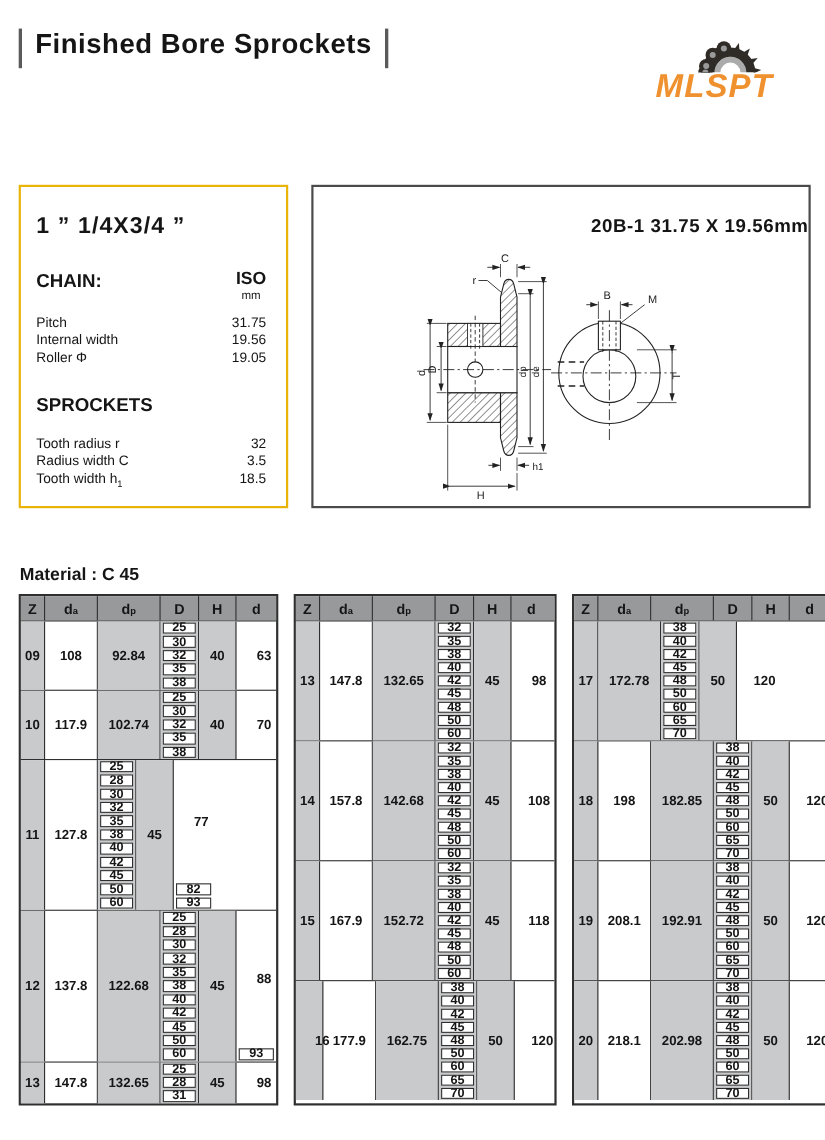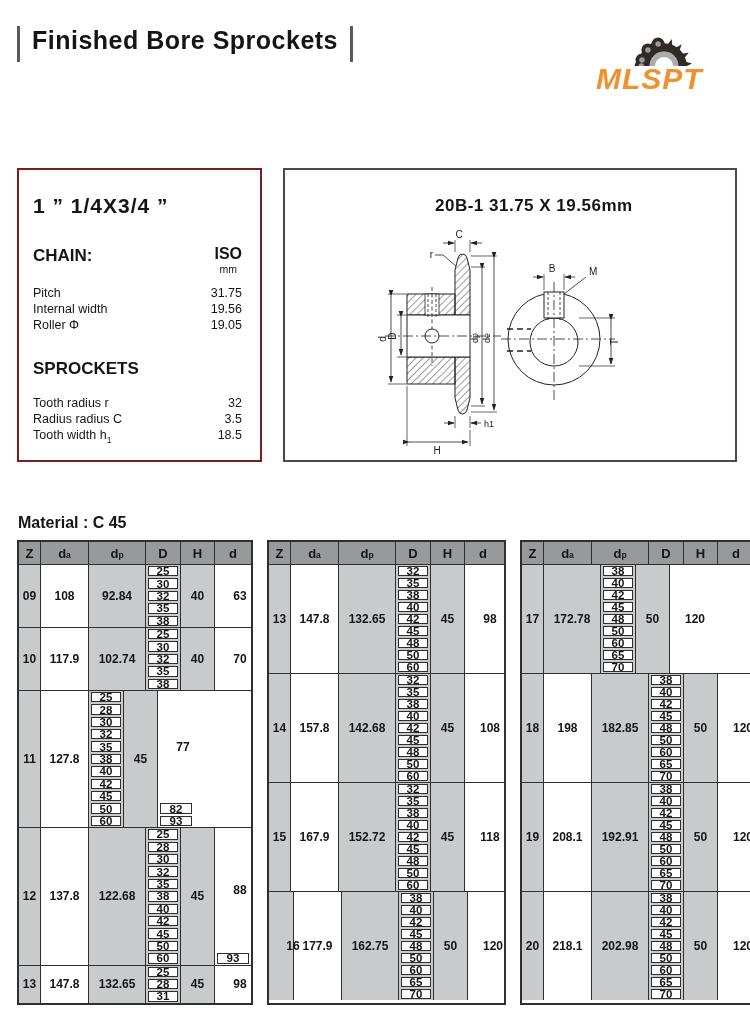--- a/index.html
+++ b/index.html
@@ -11,38 +11,38 @@
   .vbar{width:3px;height:36px;background:#5a5a5a;}
   .page-title{font-size:25px;font-weight:bold;margin:0 12px;letter-spacing:.5px;white-space:nowrap;}
 
   .logo{position:absolute;left:592px;top:20px;width:152px;height:84px;}
   .logo-gear{position:absolute;left:20px;top:2px;}
   .logo-text{position:absolute;left:4px;top:42px;font-size:30px;font-weight:bold;
              font-style:italic;letter-spacing:1px;}
 
   
   .spec-box{position:absolute;left:17px;top:168px;width:245px;height:294px;
-            border:2px solid #7f1d1d;box-sizing:border-box;padding:18px 16px 0 14px;}
+            border:2px solid #eab308;box-sizing:border-box;padding:18px 16px 0 14px;}
   .size-title{font-size:21px;font-weight:bold;letter-spacing:1px;margin-top:6px;}
   .chain-row{display:flex;justify-content:space-between;align-items:flex-start;margin-top:28px;}
   .chain-label{font-size:17px;font-weight:bold;}
   .iso{text-align:center;margin-right:2px;}
   .iso-main{font-size:16px;font-weight:bold;line-height:1;}
   .iso-unit{font-size:10.5px;margin-top:1px;}
   .spec-rows{margin-top:10px;}
   .srow{display:flex;justify-content:space-between;font-size:12.5px;line-height:16px;}
   .srow .val{text-align:right;margin-right:2px;}
   .section-label{font-size:17px;font-weight:bold;margin-top:26px;}
   .spec-rows2{margin-top:16px;}
   sub.lbl{font-size:8.5px;}
 
   
   .dwg-box{position:absolute;left:283px;top:168px;width:454px;height:294px;
            border:2px solid #4a4a4a;box-sizing:border-box;}
-  .dwg-title{position:absolute;left:150px;top:26px;width:300px;text-align:left;
+  .dwg-title{position:absolute;left:150px;top:26px;width:300px;text-align:right;
              font-size:17px;font-weight:bold;letter-spacing:.5px;}
   .dwg-box svg{position:absolute;left:0;top:0;}
 
   
   .material{position:absolute;left:18px;top:514px;font-size:16px;font-weight:bold;}
   .tables{position:absolute;left:17px;top:540px;display:flex;gap:14px;}
   .stable{border:2px solid #2f2f2f;background:#fff;}
   .thead{display:flex;background:#97999b;height:22px;}
   .hc{display:flex;align-items:center;justify-content:center;font-weight:bold;font-size:13px;
       box-sizing:border-box;border-right:1.2px solid #2f2f2f;}
@@ -128,21 +128,21 @@
       <span class="val">19.05</span>
     </div>
   </div>
   <div class="section-label">SPROCKETS</div>
   <div class="spec-rows2">
     <div class="srow">
       <span>Tooth radius  r</span>
       <span class="val">32</span>
     </div>
     <div class="srow">
-      <span>Radius radius C</span>
+      <span>Radius width C</span>
       <span class="val">3.5</span>
     </div>
     <div class="srow">
       <span><span>Tooth width h</span><sub class="lbl">1</sub></span>
       <span class="val">18.5</span>
     </div>
   </div>
 </div>
 
 <div class="dwg-box">

